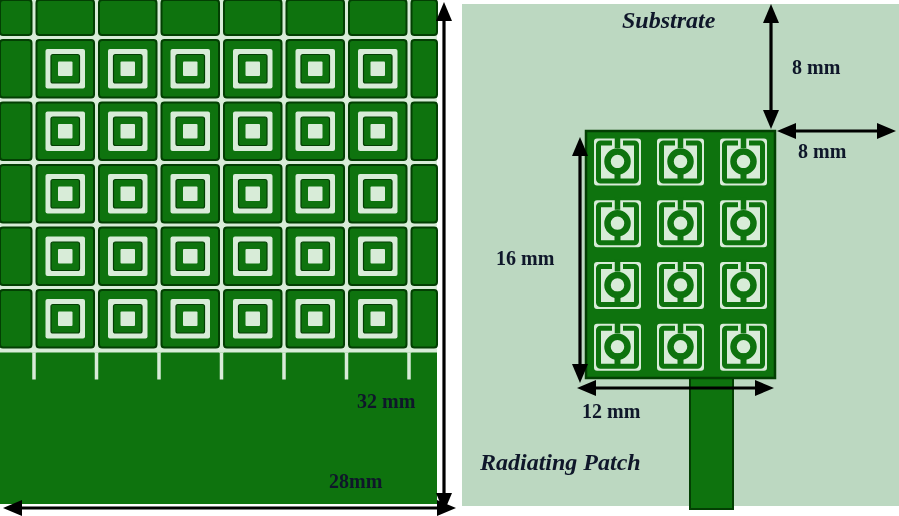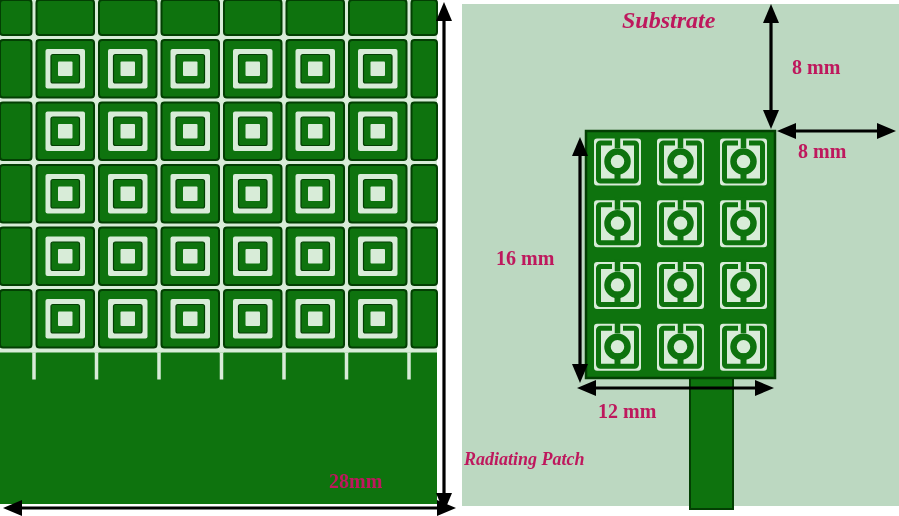--- a/index.html
+++ b/index.html
@@ -8,21 +8,21 @@
     width:899px;height:516px;
     background:#ffffff;
     overflow:hidden;
     font-family:"Liberation Serif", serif;
   }
   svg{position:absolute;top:0;}
   #left-svg{left:0;}
   #right-svg{left:462px;}
   .lbl{
     position:absolute;
-    color:#be185d;
+    color:#0f172a;
     white-space:nowrap;
     line-height:1.05;
     font-family:"Liberation Serif", serif;
     user-select:none;
   }
   .dim{font-size:20px;font-weight:700;}
   .cap{font-style:italic;font-weight:700;}
 </style>
 </head>
 <body>
@@ -376,29 +376,30 @@
         <polygon points="118,137 110,156 126,156" fill="#000000"></polygon>
         <polygon points="118,383 110,364 126,364" fill="#000000"></polygon>
       </g>
       <g>
         <line x1="128.3" y1="388" x2="298.7" y2="388" stroke="#000000" stroke-width="3.2"></line>
         <polygon points="115,388 134,396 134,380" fill="#000000"></polygon>
         <polygon points="312,388 293,396 293,380" fill="#000000"></polygon>
       </g>
     </svg>
 
+  <div class="lbl dim" style="left:357px;top:391px;">32 mm</div>
 
 
   <div class="lbl dim" style="left:329px;top:471px;">28mm</div>
 
   <div class="lbl cap" style="left:622px;top:8px;font-size:24px;">Substrate</div>
 
   <div class="lbl dim" style="left:792px;top:57px;">8 mm</div>
 
   <div class="lbl dim" style="left:798px;top:141px;">8 mm</div>
 
   <div class="lbl dim" style="left:496px;top:248px;">16 mm</div>
 
-  <div class="lbl dim" style="left:582px;top:401px;margin-left:16px;">12 mm</div>
-
-  <div class="lbl cap" style="left:464px;top:450px;font-size:18px;">Radiating Patch</div>
+  <div class="lbl dim" style="left:582px;top:401px;">12 mm</div>
+
+  <div class="lbl cap" style="left:480px;top:450px;font-size:24px;">Radiating Patch</div>
 
 </div>
 
 </body></html>

